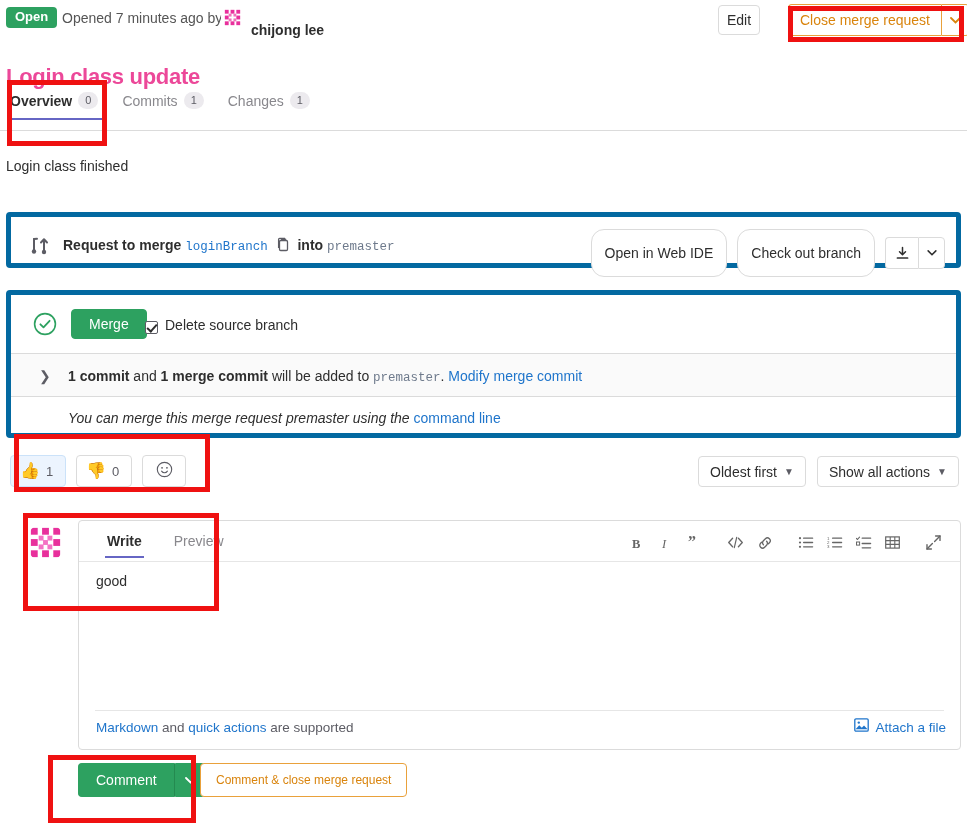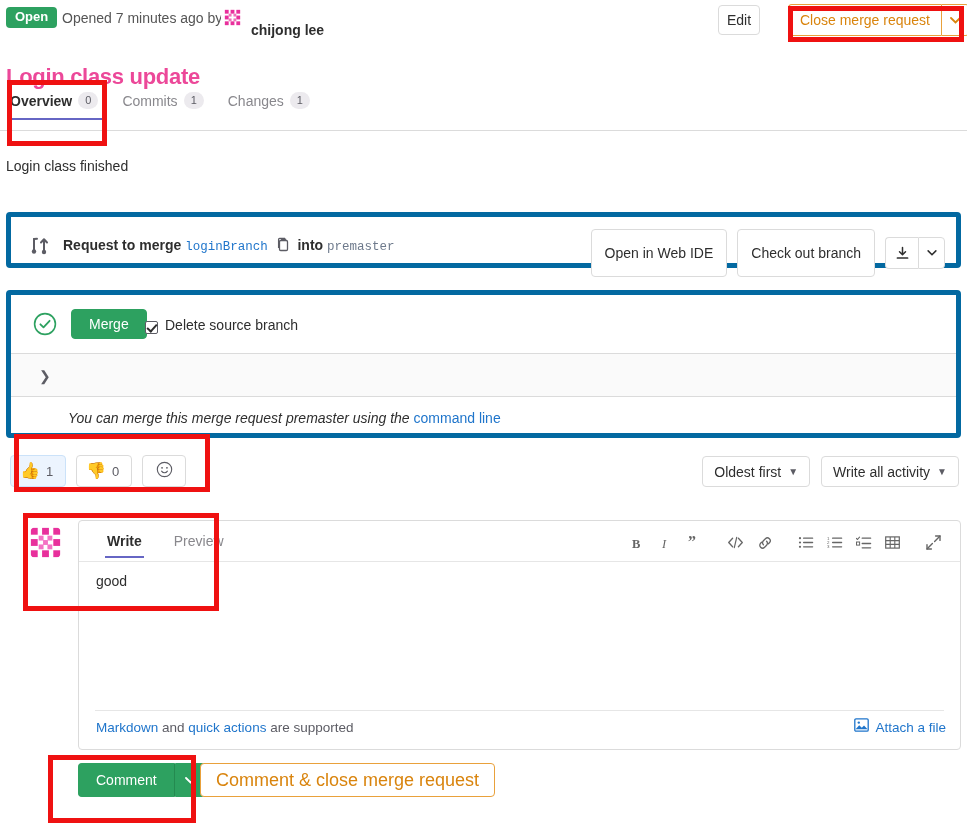--- a/index.html
+++ b/index.html
@@ -129,21 +129,21 @@
   }
   .mono.dim { color: #6e7a8c; }
   .copy-icon {
     display: inline-block; vertical-align: -2px;
     width: 14px; height: 15px; margin: 0 4px; color: #5c5c64;
   }
   .branch-actions {
     position: absolute; right: 11px; top: 12px;
     display: flex; gap: 10px; align-items: center;
   }
-  .branch-actions .btn { height: 48px; padding: 16px 13px; }
+  .branch-actions .btn { height: 48px; padding: 16px 13px; border-radius: 13px; }
   .dl-group { display: flex; height: 32px; }
   .dl-main {
     width: 33px; height: 32px; border: 1px solid #dbdbdb;
     border-right: none; border-radius: 4px 0 0 4px;
     background: #fff; display: flex; align-items: center; justify-content: center;
     cursor: pointer;
   }
   .dl-caret {
     width: 27px; height: 32px; border: 1px solid #dbdbdb;
     border-radius: 0 4px 4px 0; background: #fff;
@@ -302,21 +302,21 @@
   .comment-caret {
     width: 31px; height: 34px;
     background: #2da160; border: 1px solid #2da160;
     border-radius: 0 4px 4px 0; color: #fff;
     display: flex; align-items: center; justify-content: center; cursor: pointer;
   }
   .btn-comment-close {
     position: absolute; left: 200px; top: 763px;
     height: 34px; padding: 0 15px;
     border: 1px solid #e9a13b; border-radius: 4px;
-    background: #fff; color: #d9840d; font-size: 18px;
+    background: #fff; color: #d9840d; font-size: 12px;
     display: flex; align-items: center; cursor: pointer;
     font-family: "Liberation Sans", sans-serif;
   }
 
   
   .anno {
     position: absolute; border: 5px solid #ef1111;
     pointer-events: none; background: transparent;
   }
 </style>
@@ -439,20 +439,28 @@
       </span>
       <button class="btn-merge">Merge</button>
       <label class="delete-src">
         <span class="chk"></span>
         <span>Delete source branch</span>
       </label>
     </div>
 
     <div class="commit-row">
       <span class="chevron-right">❯</span>
+      <span class="commit-text">
+        <b>1 commit</b>
+        <span>and</span>
+        <b>1 merge commit</b>
+        <span>will be added to</span>
+        <span class="mono dim">premaster</span><span>.</span>
+        <span class="link">Modify merge commit</span>
+      </span>
     </div>
 
     <div class="manual-row">
       <span class="manual-text">
         <span>You can merge this merge request premaster using the</span>
         <span class="link">command line</span>
       </span>
     </div>
   </div>
 
@@ -476,21 +484,21 @@
       </span>
     </div>
   </div>
 
   <div class="sorters">
     <button class="btn">
       <span>Oldest first</span>
       <span class="caret">▼</span>
     </button>
     <button class="btn">
-      <span>Write all activity</span>
+      <span>Show all actions</span>
       <span class="caret">▼</span>
     </button>
   </div>
 
   <div class="comment-avatar">
     <svg viewBox="0 0 40 40" width="39" height="39">
       <circle cx="20" cy="20" r="20" fill="#ffffff"></circle>
       <g fill="#e8309c">
         <rect x="5" y="5" width="7" height="7"></rect>
           <rect x="16.5" y="5" width="7" height="7"></rect>

